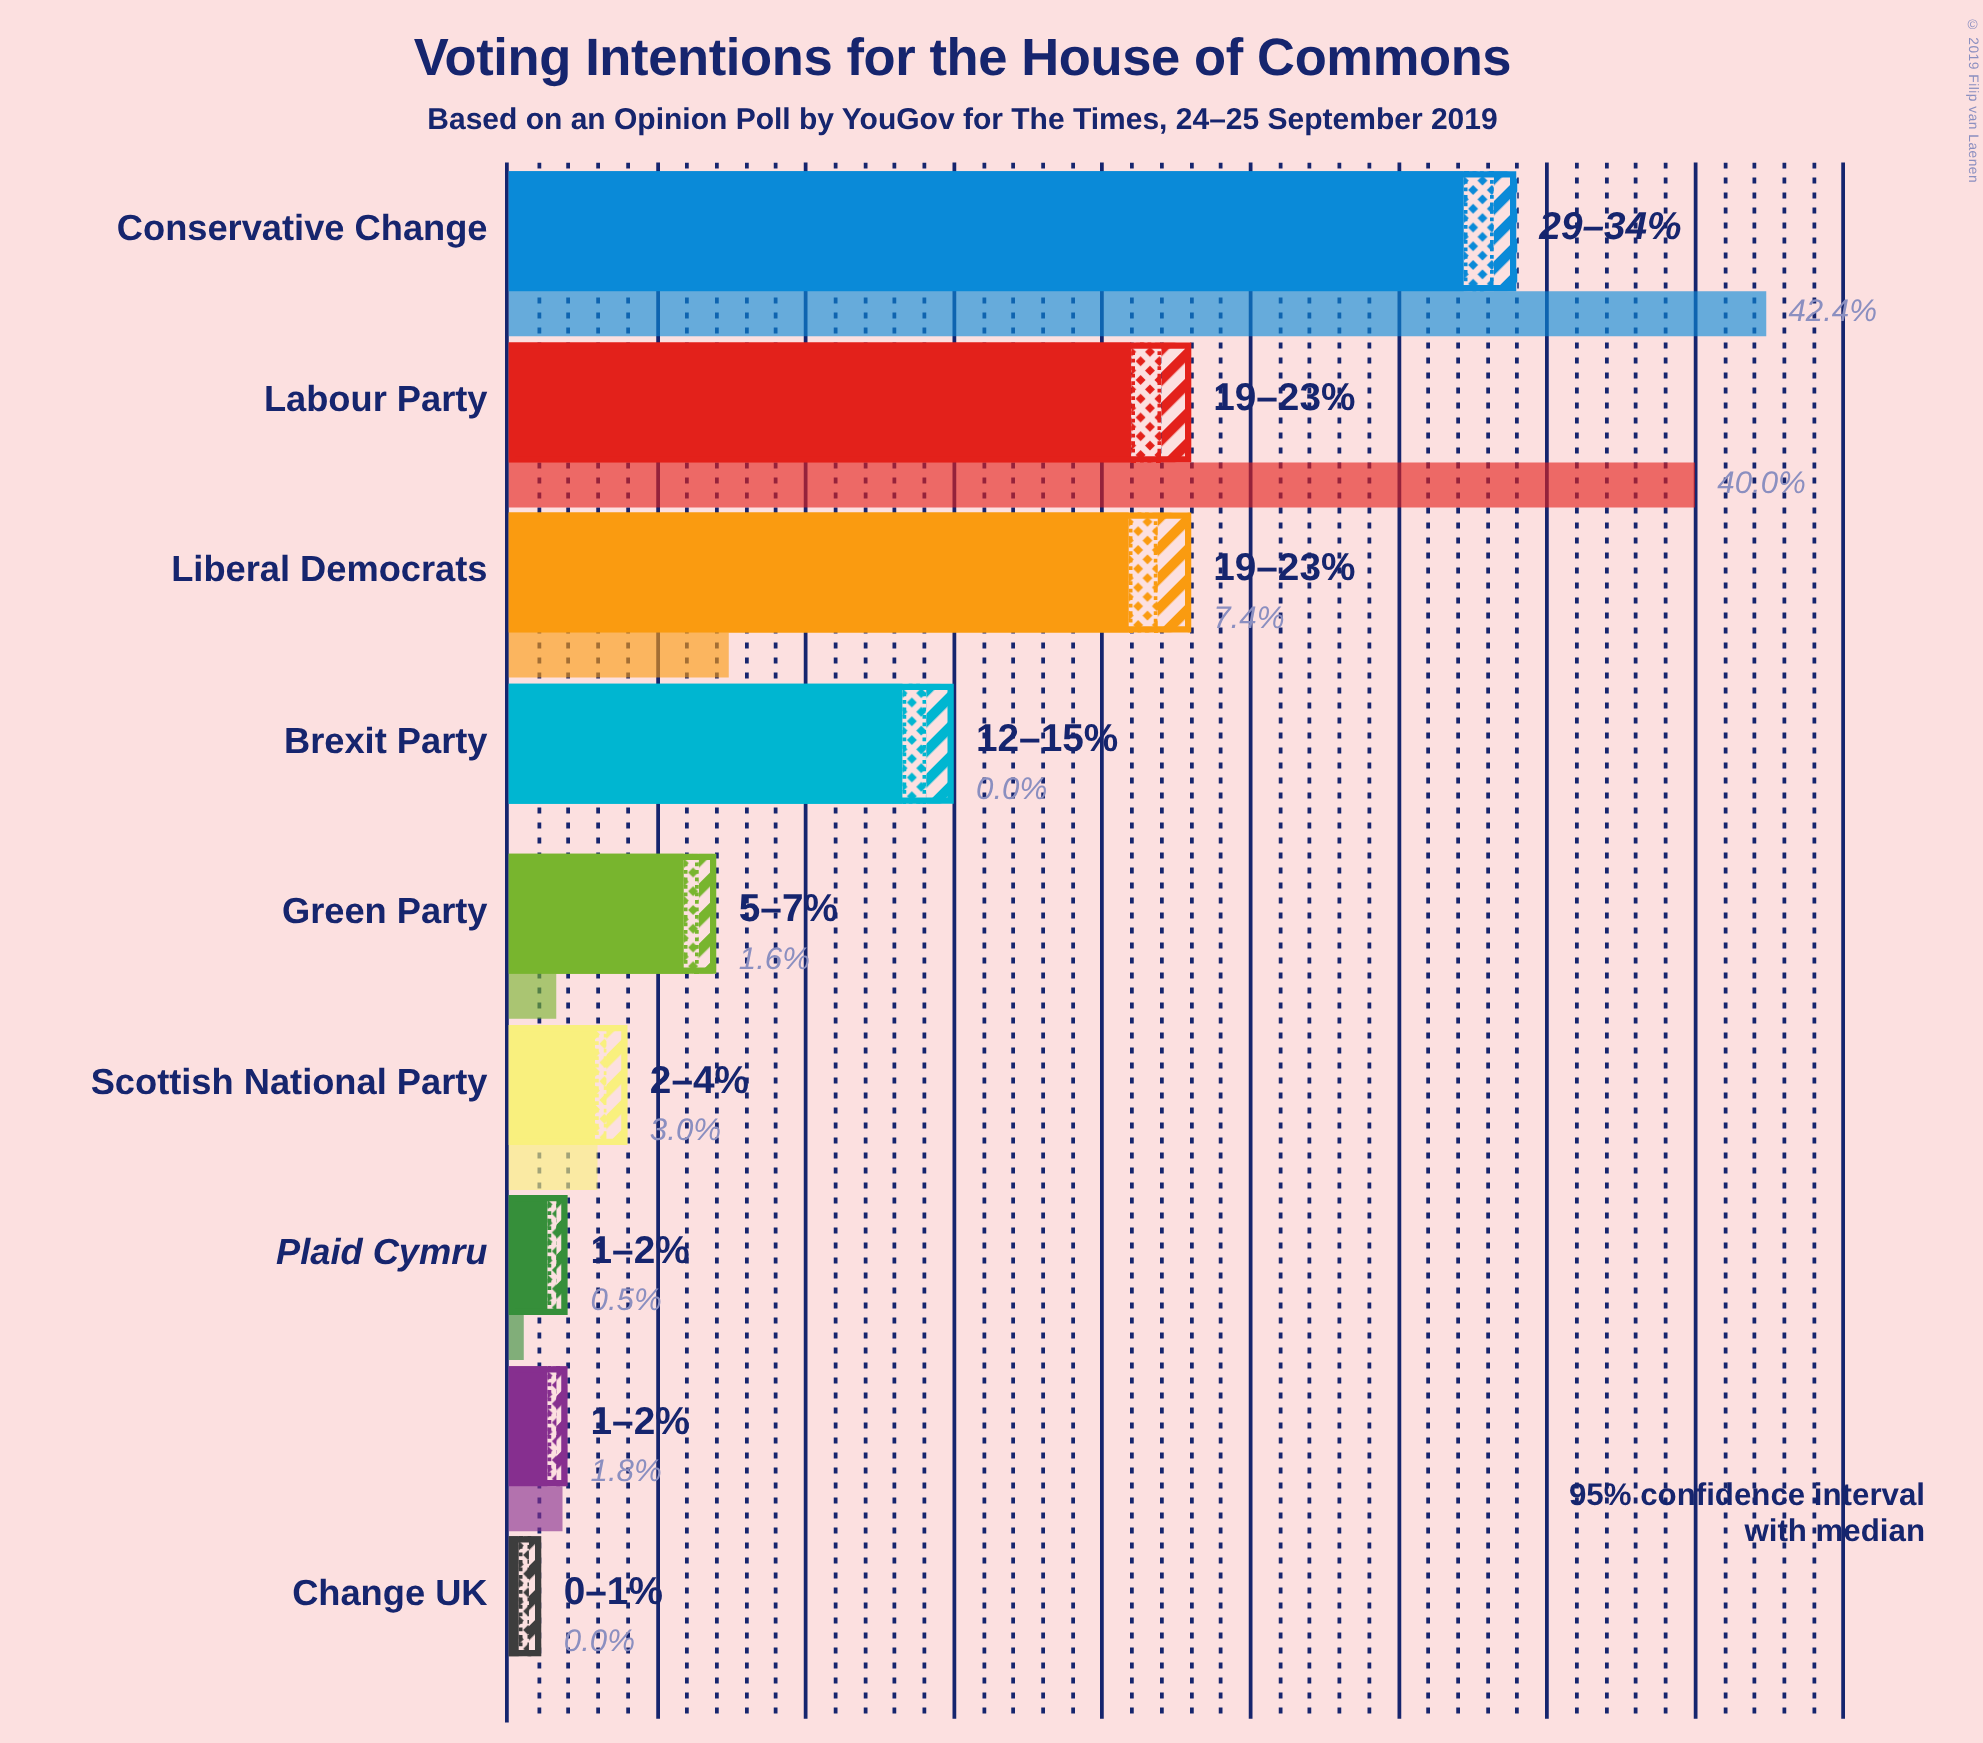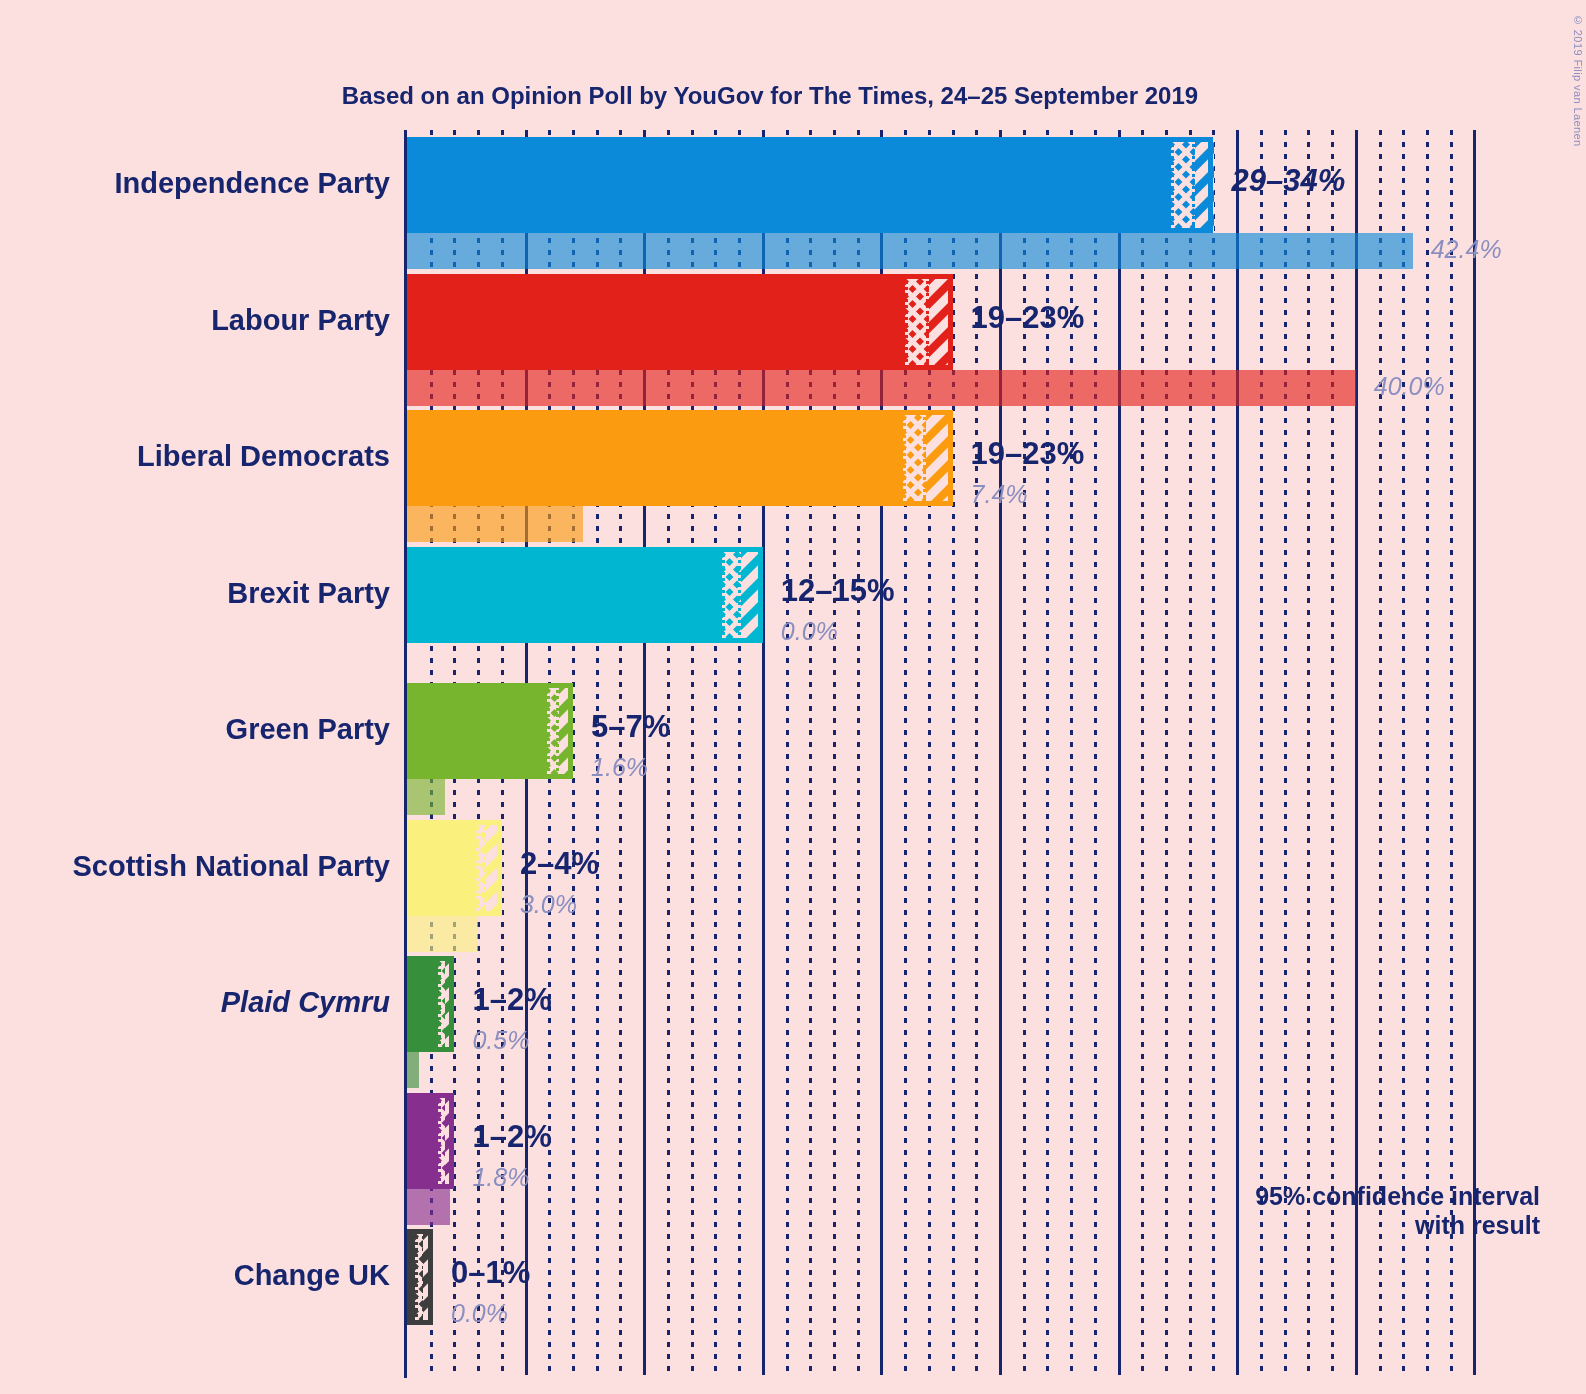--- a/index.html
+++ b/index.html
@@ -205,20 +205,21 @@
     font-size: 25px;
     font-style: italic;
     color: #8b8fc0;
   }
 </style>
 </head>
 <body>
 
 <div class="chart-root">
 
+  <div class="title">Voting Intentions for the House of Commons</div>
   <div class="subtitle">Based on an Opinion Poll by YouGov for The Times, 24–25 September 2019</div>
   <div class="copyright">© 2019 Filip van Laenen</div>
 
   <div class="axis-line"></div>
 
   <div class="plot">
     <div class="grid-layer" id="grid-layer">
         <div class="gridline-minor" style="left: 22.72px; height: 1245px;"></div>
         <div class="gridline-minor" style="left: 46.44px; height: 1245px;"></div>
         <div class="gridline-minor" style="left: 70.16px; height: 1245px;"></div>
@@ -533,25 +534,25 @@
           <div class="ci-frame" style="border-color: rgb(61, 61, 61);"></div>
         </div>
         <div class="ci-text" style="left: 44px; top: 1125px;">0–1%</div>
         <div class="last-text" style="left: 44px; top: 1169px;">0.0%</div>
       </div>
   </div>
 
   <div class="legend">
     <div class="legend-caption">
       <div>95% confidence interval</div>
-      <div>with result</div>
+      <div>with median</div>
     </div>
   </div>
 
-<div class="party-label" style="top: 167px;">Independence Party</div>
+<div class="party-label" style="top: 167px;">Conservative Change</div>
     <div class="party-label" style="top: 303.5px;">Labour Party</div>
     <div class="party-label" style="top: 440px;">Liberal Democrats</div>
     <div class="party-label" style="top: 576.5px;">Brexit Party</div>
     <div class="party-label" style="top: 713px;">Green Party</div>
     <div class="party-label" style="top: 849.5px;">Scottish National Party</div>
     <div class="party-label" style="top: 986px; font-style: italic;">Plaid Cymru</div>
     <div class="party-label" style="top: 1259px;">Change UK</div>
   </div>
 
 </body></html>

